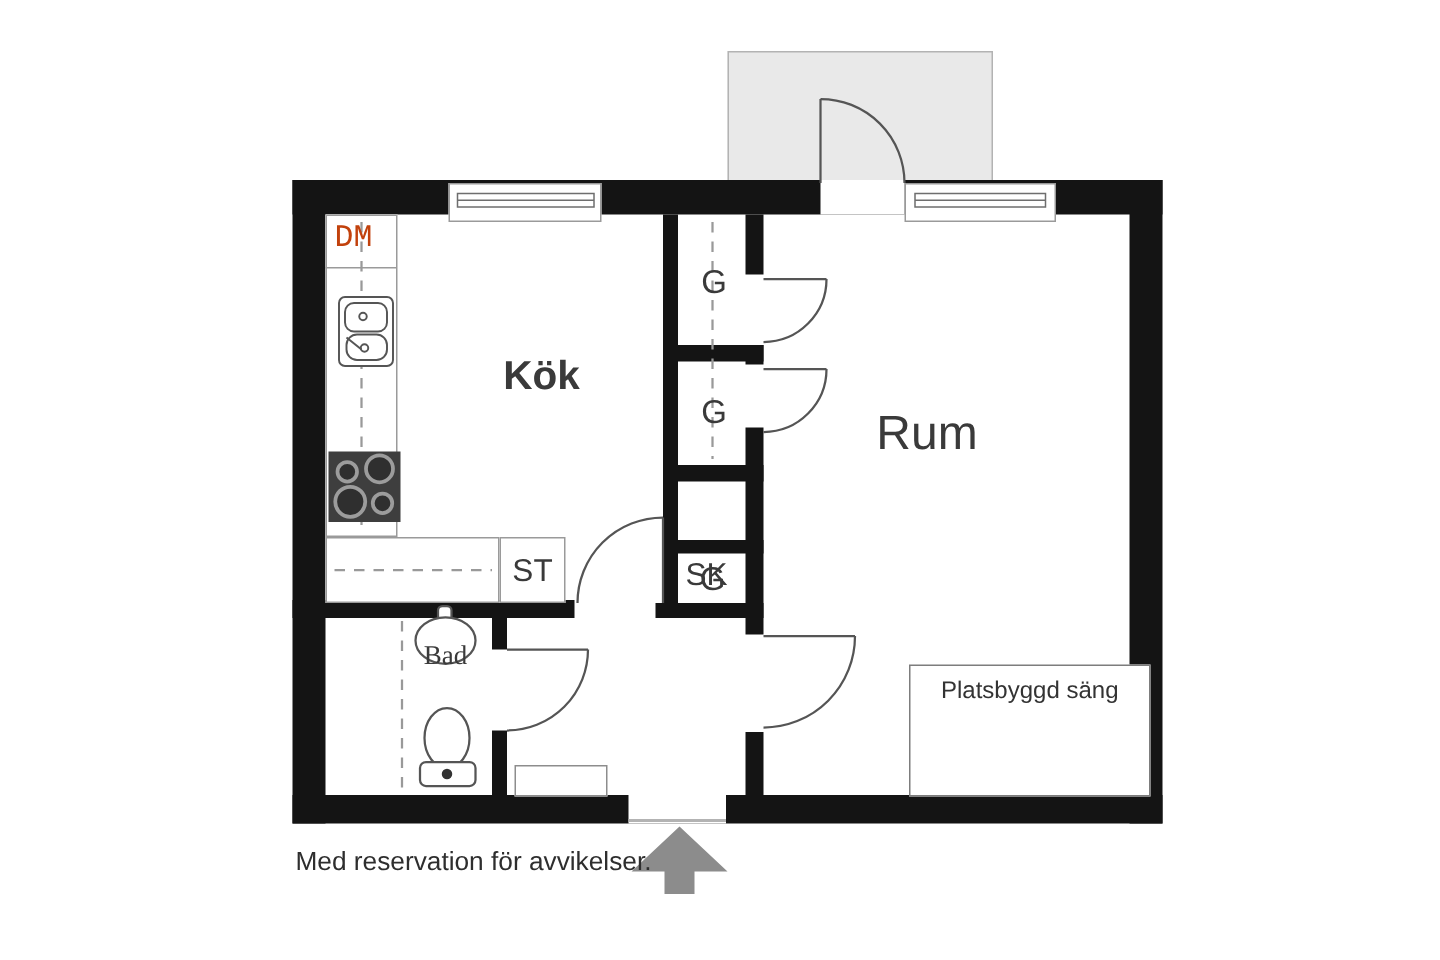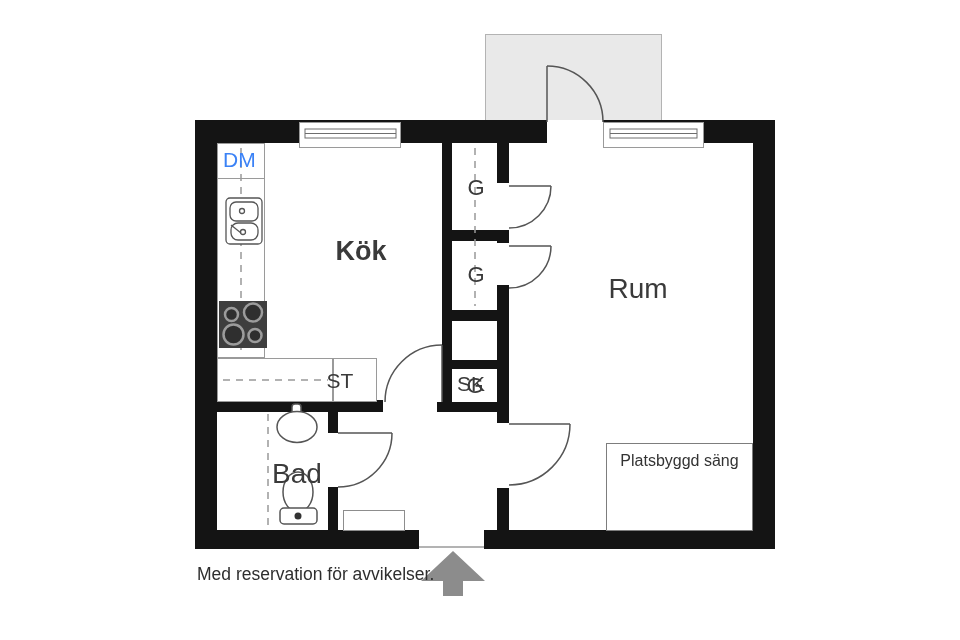--- a/index.html
+++ b/index.html
@@ -7,23 +7,23 @@
     position:relative;width:960px;height:640px;background:#ffffff;overflow:hidden;
     font-family:"Liberation Sans","DejaVu Sans",sans-serif;color:#2b2b2b;
   }
   .wall{position:absolute;background:#141414;}
   .opening{position:absolute;background:#ffffff;}
   .window{position:absolute;background:#ffffff;border:1px solid #9a9a9a;box-sizing:border-box;}
   .furn{position:absolute;background:#ffffff;border:1px solid #9a9a9a;box-sizing:border-box;}
   .stairwell{position:absolute;background:#e9e9e9;border:1px solid #b3b3b3;box-sizing:border-box;}
   .room-label{position:absolute;transform:translate(-50%,-50%);font-size:27px;color:#3a3a3a;white-space:nowrap;}
   .small-label{position:absolute;transform:translate(-50%,-50%);font-size:21px;color:#3a3a3a;white-space:nowrap;}
-  .dm-label{position:absolute;left:223px;top:148px;font-size:21px;color:#3b82f6;}
+  .dm-label{position:absolute;left:223px;top:148px;font-size:21px;color:#c2410c;font-family:Liberation Mono, monospace;}
   .bed-box{
-    position:absolute;left:606px;top:443px;width:147px;height:88px;
+    position:absolute;left:606px;top:443px;width:161px;height:88px;
     border:1.5px solid #7d7d7d;box-sizing:border-box;background:#ffffff;
     text-align:center;font-size:16px;line-height:19px;color:#333;padding-top:7px;
   }
   .caption{position:absolute;left:197px;top:564px;font-size:17.5px;color:#2e2e2e;}
   .gap-line{position:absolute;background:#b3b3b3;}
   svg{position:absolute;left:0;top:0;}
 </style>
 </head>
 <body>
 
@@ -136,24 +136,24 @@
     <g fill="#ffffff" stroke="#555555" stroke-width="1.5">
       <ellipse cx="298" cy="492" rx="15" ry="20"></ellipse>
       <rect x="280" y="508" width="37" height="16" rx="4"></rect>
       <circle cx="298" cy="516" r="3.5" fill="#333333" stroke="none"></circle>
     </g>
 
     <polygon points="453,551 421,581 443,581 443,596 463,596 463,581 485,581" fill="#8c8c8c"></polygon>
   </svg>
 
   <div class="room-label" style="left:361px;top:251px;font-weight:bold;">Kök</div>
-  <div class="room-label" style="left:638px;top:289px;font-size:28px;">Rum</div>
-  <div class="room-label" style="left:297px;top:474px;font-size:28px;">Bad</div>
+  <div class="room-label" style="left:618px;top:289px;font-size:32px;">Rum</div>
+  <div class="room-label" style="left:297px;top:437px;font-size:18px;font-family:Liberation Serif, serif;">Bad</div>
   <div class="dm-label">DM</div>
-  <div class="small-label" style="left:340px;top:381px;">ST</div>
+  <div class="small-label" style="left:355px;top:381px;">ST</div>
   <div class="small-label" style="left:476px;top:188px;font-size:22px;">G</div>
   <div class="small-label" style="left:476px;top:275px;font-size:22px;">G</div>
   <div class="small-label" style="left:471px;top:340px;margin-top:44px;">SK</div>
   <div class="small-label" style="left:475px;top:386px;font-size:22px;">G</div>
 
   <div class="caption">Med reservation för avvikelser.</div>
 
 </div>
 
 </body></html>

